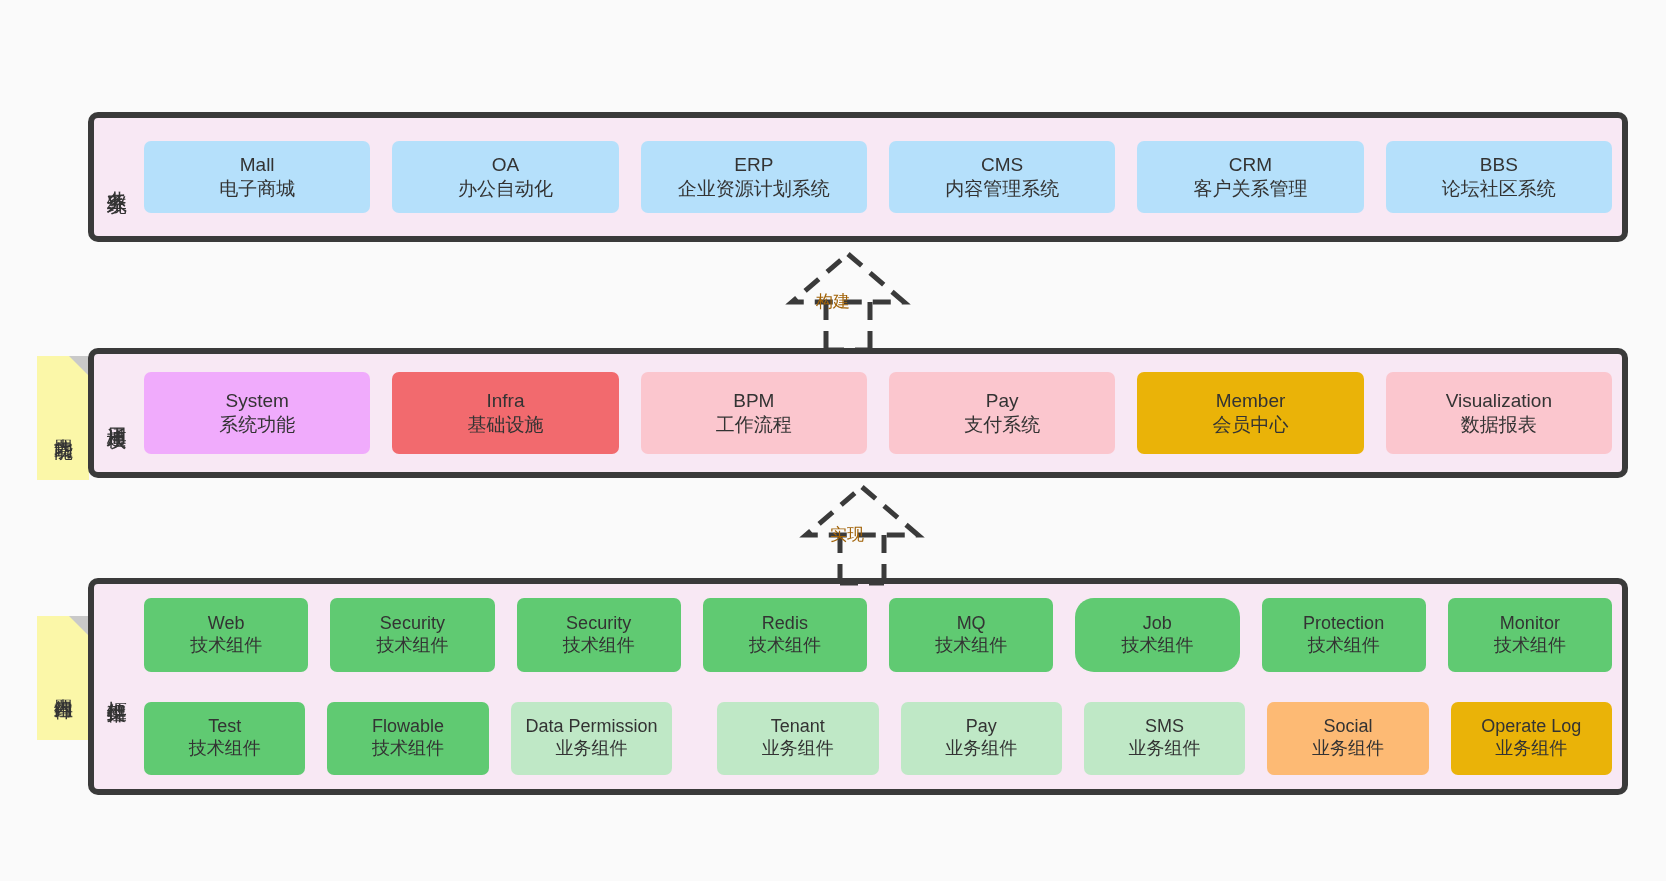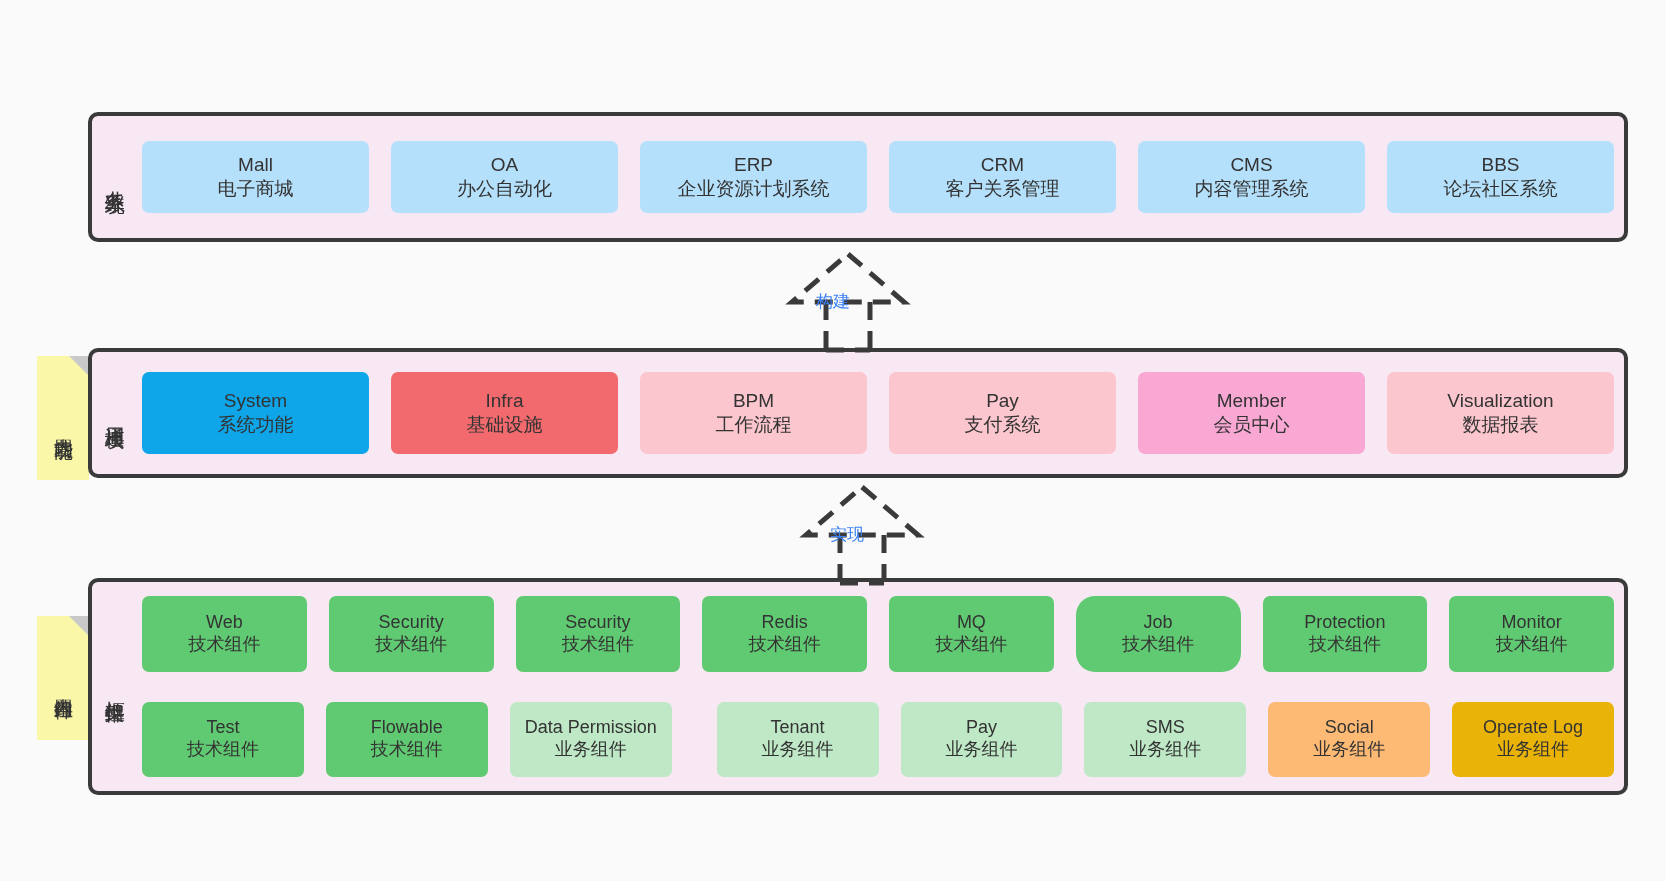--- a/index.html
+++ b/index.html
@@ -11,21 +11,21 @@
     overflow:hidden;
     position:relative;
   }
   .canvas{position:absolute;inset:0;}
 
   
   .layer{
     position:absolute;
     box-sizing:border-box;
     background:#f8e8f4;
-    border:4px solid #4c1d95;
+    border:6px solid #4c1d95;
     border-radius:10px;
     display:flex;
     align-items:stretch;
     z-index:2;
   }
   .layer-title{
     box-sizing:border-box;
     width:46px;
     flex:0 0 46px;
     display:flex;
@@ -113,21 +113,21 @@
   }
   #note-builtin-func{ left:37px; top:356px; width:52px; height:124px; }
   #note-builtin-comp{ left:37px; top:616px; width:52px; height:124px; }
 
   
   .arrow{ position:absolute; z-index:3; }
   .arrow svg{ display:block; overflow:visible; }
   .arrow .alabel{
     position:absolute;
     font-size:17px;
-    color:#3b82f6;
+    color:#a16207;
     background:transparent;
     white-space:nowrap;
   }
   #arrow-build{ left:758px; top:250px; width:180px; height:100px; }
   #arrow-build .alabel{ left:58px; top:40px; }
   #arrow-impl{ left:772px; top:483px; width:180px; height:100px; }
   #arrow-impl .alabel{ left:58px; top:40px; }
 </style>
 </head>
 <body style="background: rgb(250, 250, 250);">
@@ -154,26 +154,26 @@
         </div>
         <div class="cell" style="background: rgb(181, 224, 251);">
           <span class="en">OA</span>
           <span class="cn">办公自动化</span>
         </div>
         <div class="cell" style="background: rgb(181, 224, 251);">
           <span class="en">ERP</span>
           <span class="cn">企业资源计划系统</span>
         </div>
         <div class="cell" style="background: rgb(181, 224, 251);">
+          <span class="en">CMS</span>
+          <span class="cn">内容管理系统</span>
+        </div>
+        <div class="cell" style="background: rgb(181, 224, 251);">
           <span class="en">CRM</span>
           <span class="cn">客户关系管理</span>
-        </div>
-        <div class="cell" style="background: rgb(181, 224, 251);">
-          <span class="en">CMS</span>
-          <span class="cn">内容管理系统</span>
         </div>
         <div class="cell" style="background: rgb(181, 224, 251);">
           <span class="en">BBS</span>
           <span class="cn">论坛社区系统</span>
         </div>
       </div>
     </div>
   </div>
 
   <div class="arrow" id="arrow-build">
@@ -183,37 +183,37 @@
       <line x1="112" y1="52" x2="112" y2="100" stroke="#3a3a3a" stroke-width="5" stroke-dasharray="18,11"></line>
       <line x1="68" y1="100" x2="112" y2="100" stroke="#3a3a3a" stroke-width="5" stroke-dasharray="18,11"></line>
     </svg>
     <span class="alabel">构建</span>
   </div>
 
   <div class="layer" id="layer-module" style="background: rgb(248, 232, 244); border-color: rgb(58, 58, 58);">
     <div class="layer-title">通用模块</div>
     <div class="layer-body">
       <div class="row">
-        <div class="cell" style="background: #0ea5e9;">
+        <div class="cell" style="background: #f0abfc;">
           <span class="en">System</span>
           <span class="cn">系统功能</span>
         </div>
         <div class="cell" style="background: rgb(242, 106, 110);">
           <span class="en">Infra</span>
           <span class="cn">基础设施</span>
         </div>
         <div class="cell" style="background: rgb(251, 198, 206);">
           <span class="en">BPM</span>
           <span class="cn">工作流程</span>
         </div>
         <div class="cell" style="background: rgb(251, 198, 206);">
           <span class="en">Pay</span>
           <span class="cn">支付系统</span>
         </div>
-        <div class="cell" style="background: #f9a8d4;">
+        <div class="cell" style="background: #eab308;">
           <span class="en">Member</span>
           <span class="cn">会员中心</span>
         </div>
         <div class="cell" style="background: rgb(251, 198, 206);">
           <span class="en">Visualization</span>
           <span class="cn">数据报表</span>
         </div>
       </div>
     </div>
   </div>

